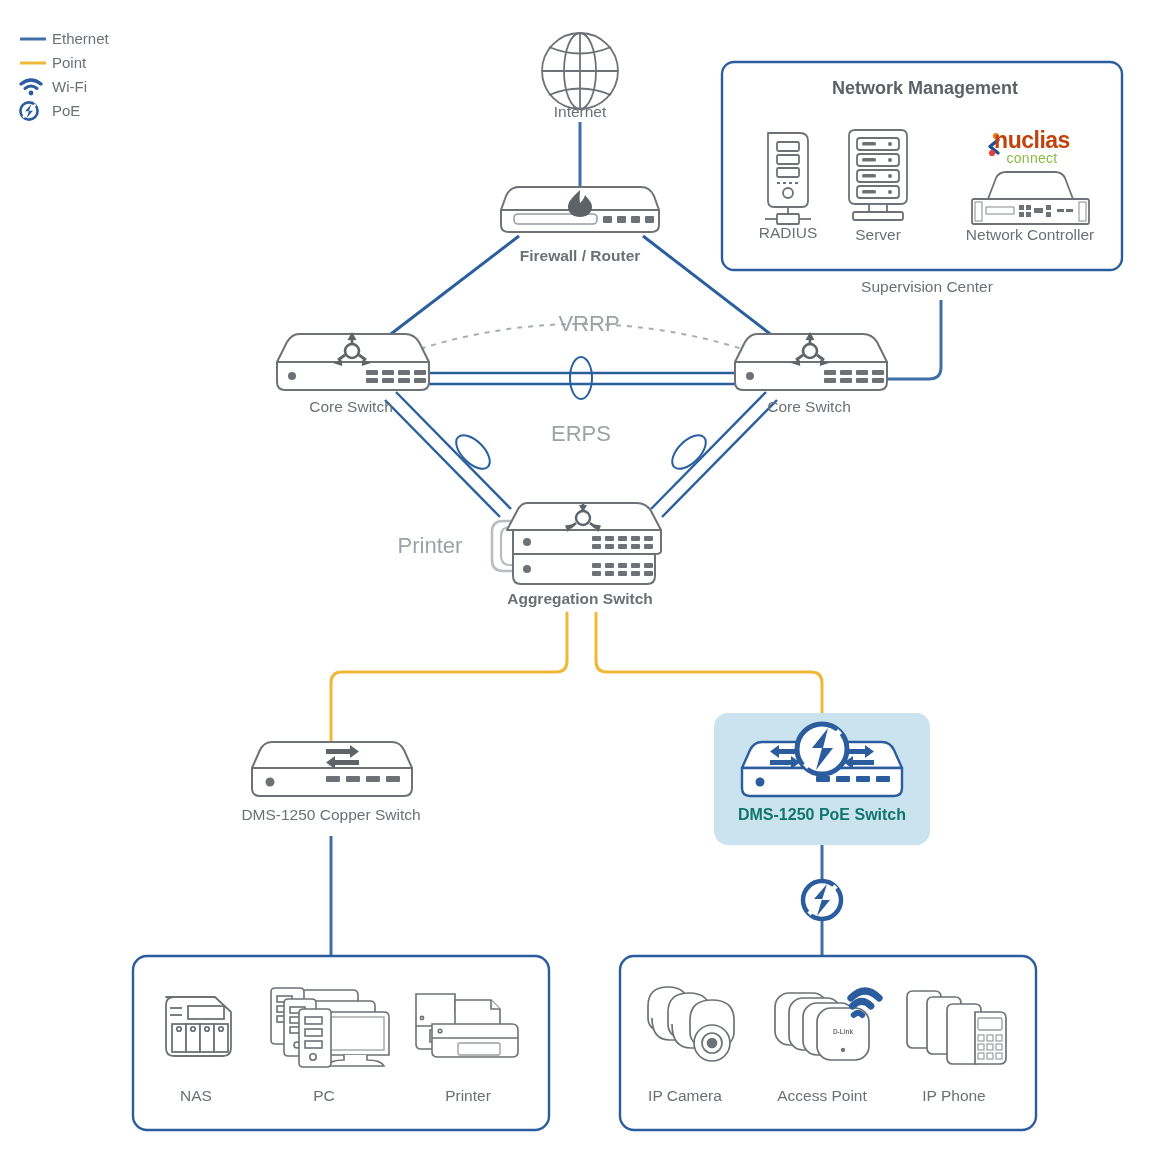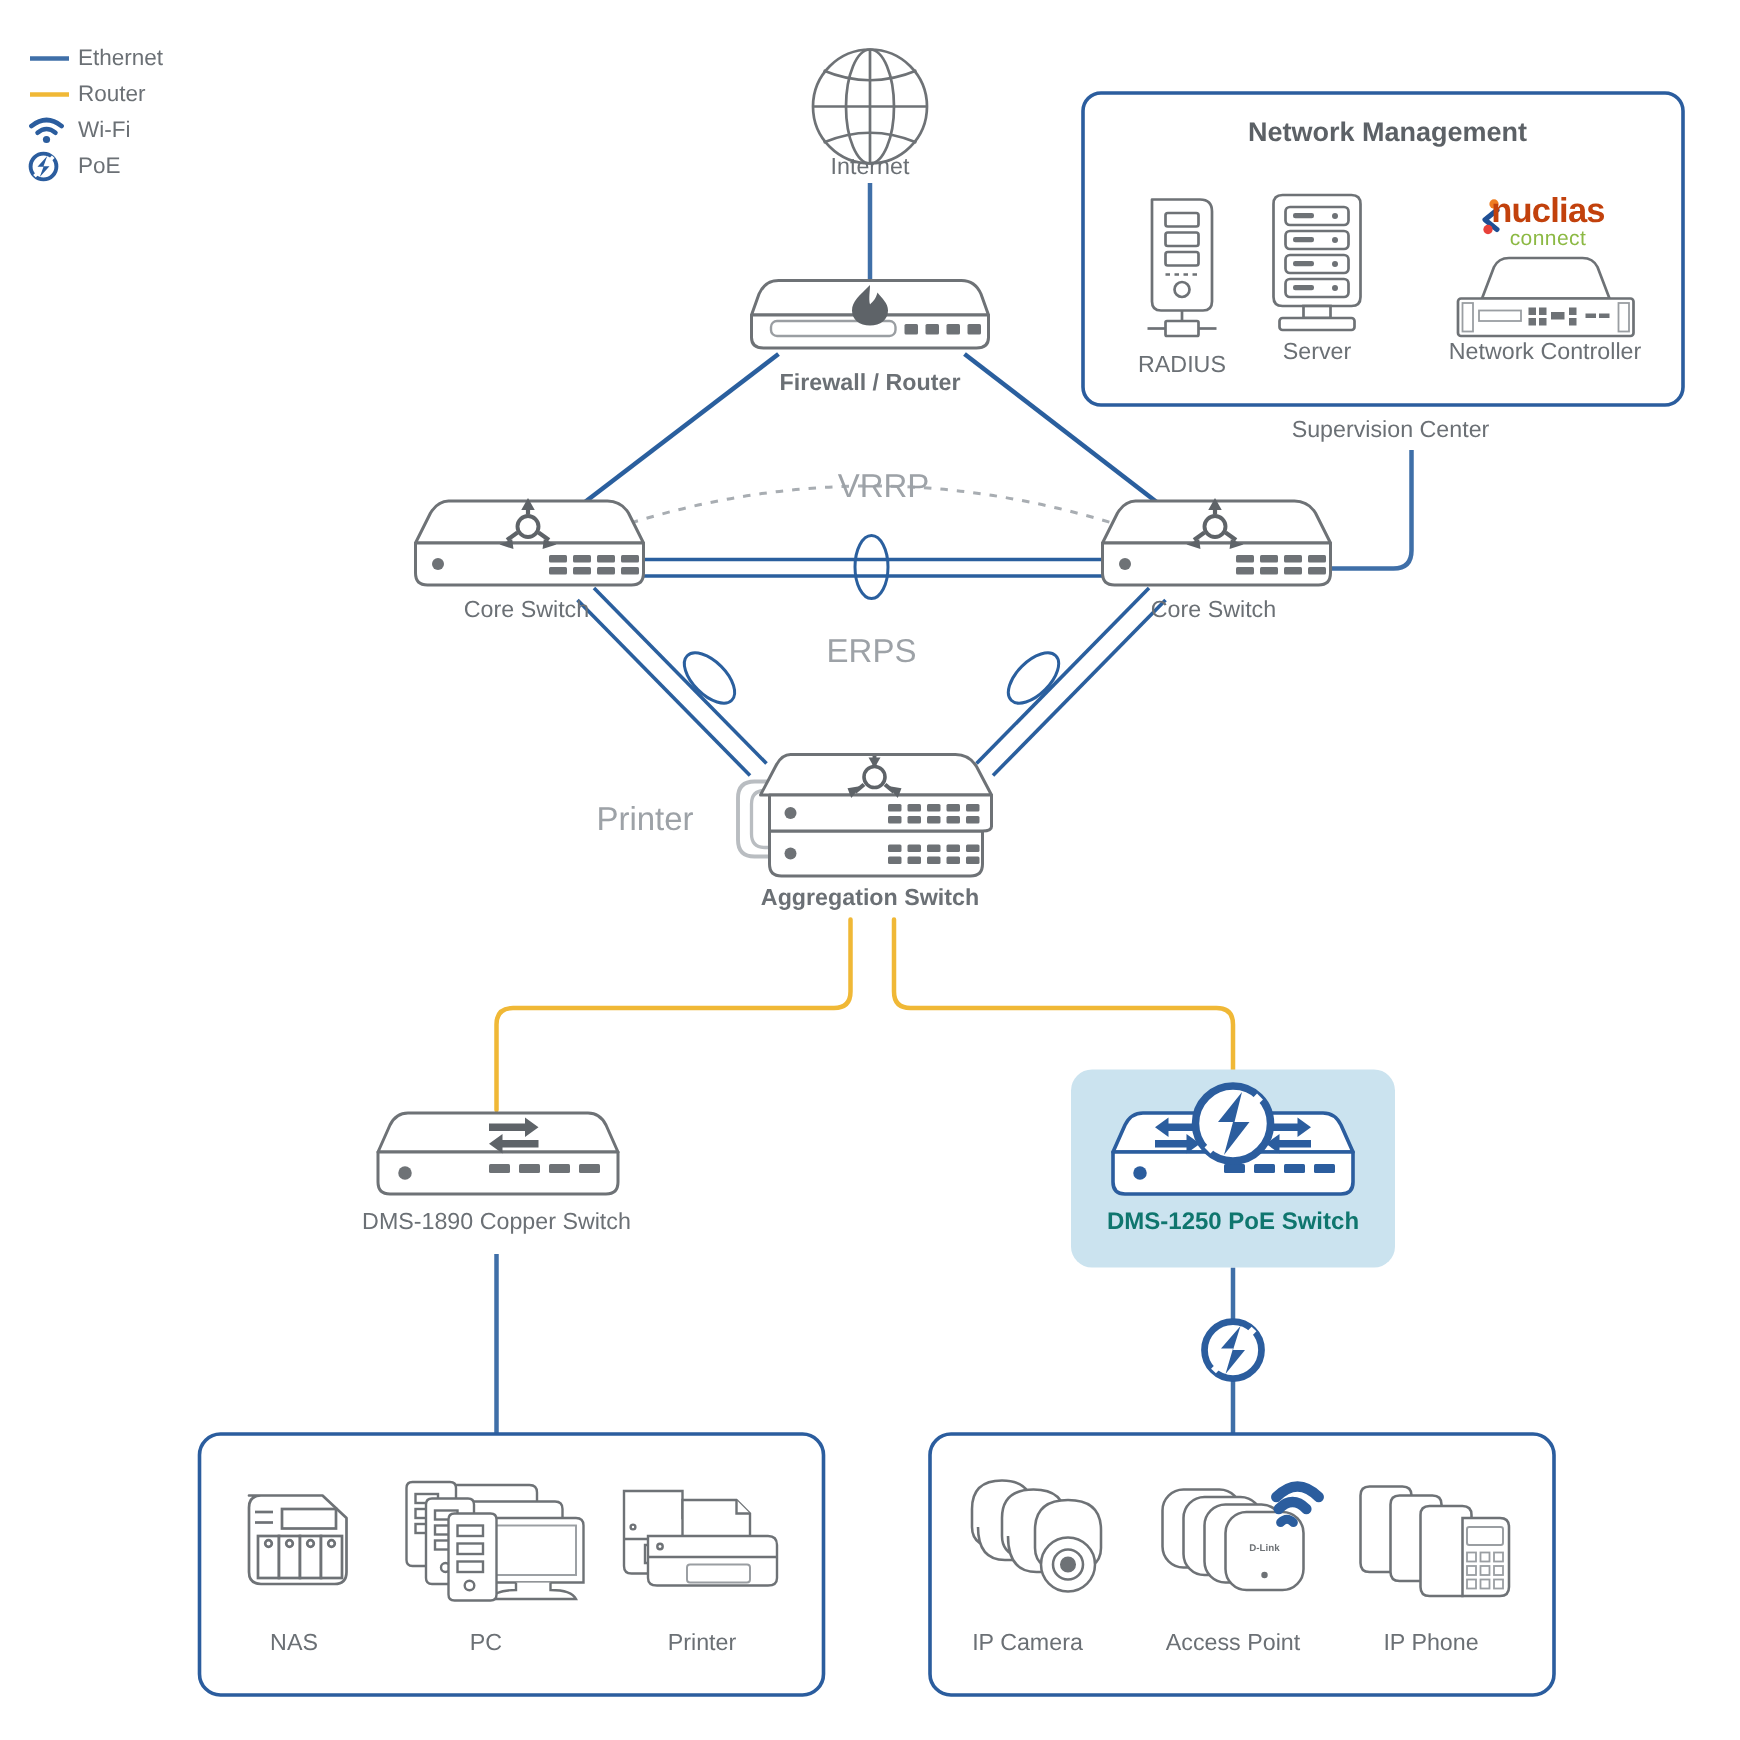--- a/index.html
+++ b/index.html
@@ -433,21 +433,21 @@
           </svg>
     </span>
     <span class="legend-txt">Ethernet</span>
   </div>
   <div class="legend-row">
     <span class="legend-ico">
       <svg width="30" height="8">
             <line x1="2" y1="4" x2="28" y2="4" stroke="#f0b836" stroke-width="3"></line>
           </svg>
     </span>
-    <span class="legend-txt">Router</span>
+    <span class="legend-txt">Point</span>
   </div>
   <div class="legend-row">
     <span class="legend-ico">
       <svg width="26" height="20" viewBox="0 0 26 20">
         <path d="M 3 7 Q 13 -1 23 7" fill="none" stroke="#2b5d9e" stroke-width="3.2" stroke-linecap="round"></path>
         <path d="M 7 11.5 Q 13 6.5 19 11.5" fill="none" stroke="#2b5d9e" stroke-width="3" stroke-linecap="round"></path>
         <circle cx="13" cy="16" r="2.4" fill="#2b5d9e"></circle>
       </svg>
     </span>
     <span class="legend-txt">Wi-Fi</span>
@@ -462,29 +462,29 @@
     </span>
     <span class="legend-txt">PoE</span>
   </div>
 </div>
 
 <div class="dev-lbl" style="left:580px;top:103px;">Internet</div>
 <div class="dev-lbl bold" style="left:580px;top:247px;font-weight:bold;">Firewall / Router</div>
 <div class="dev-lbl" style="left:351px;top:398px;">Core Switch</div>
 <div class="dev-lbl" style="left:809px;top:398px;">Core Switch</div>
 <div class="dev-lbl bold" style="left:580px;top:590px;font-weight:bold;">Aggregation Switch</div>
-<div class="dev-lbl" style="left:331px;top:806px;">DMS-1890 Copper Switch</div>
+<div class="dev-lbl" style="left:331px;top:806px;">DMS-1250 Copper Switch</div>
 <div class="dev-lbl poe-lbl" style="left:822px;top:806px;">DMS-1250 PoE Switch</div>
 
 <div class="grey-note" style="left:589px;top:311px;">VRRP</div>
 <div class="grey-note" style="left:581px;top:421px;">ERPS</div>
 <div class="grey-note" style="left:430px;top:533px;">Printer</div>
 
 <div class="panel-title" style="left:925px;top:78px;">Network Management</div>
-<div class="dev-lbl" style="left:788px;top:235px;">RADIUS</div>
+<div class="dev-lbl" style="left:788px;top:224px;">RADIUS</div>
 <div class="dev-lbl" style="left:878px;top:226px;">Server</div>
 <div class="dev-lbl" style="left:1030px;top:226px;">Network Controller</div>
 <div class="dev-lbl" style="left:927px;top:278px;">Supervision Center</div>
 
 <div class="nuc-wrap" style="left:1032px;top:127px;">
   <div class="nuc-main">nuclias</div>
   <div class="nuc-sub">connect</div>
 </div>
 
 <div class="dev-lbl" style="left:196px;top:1087px;">NAS</div>

